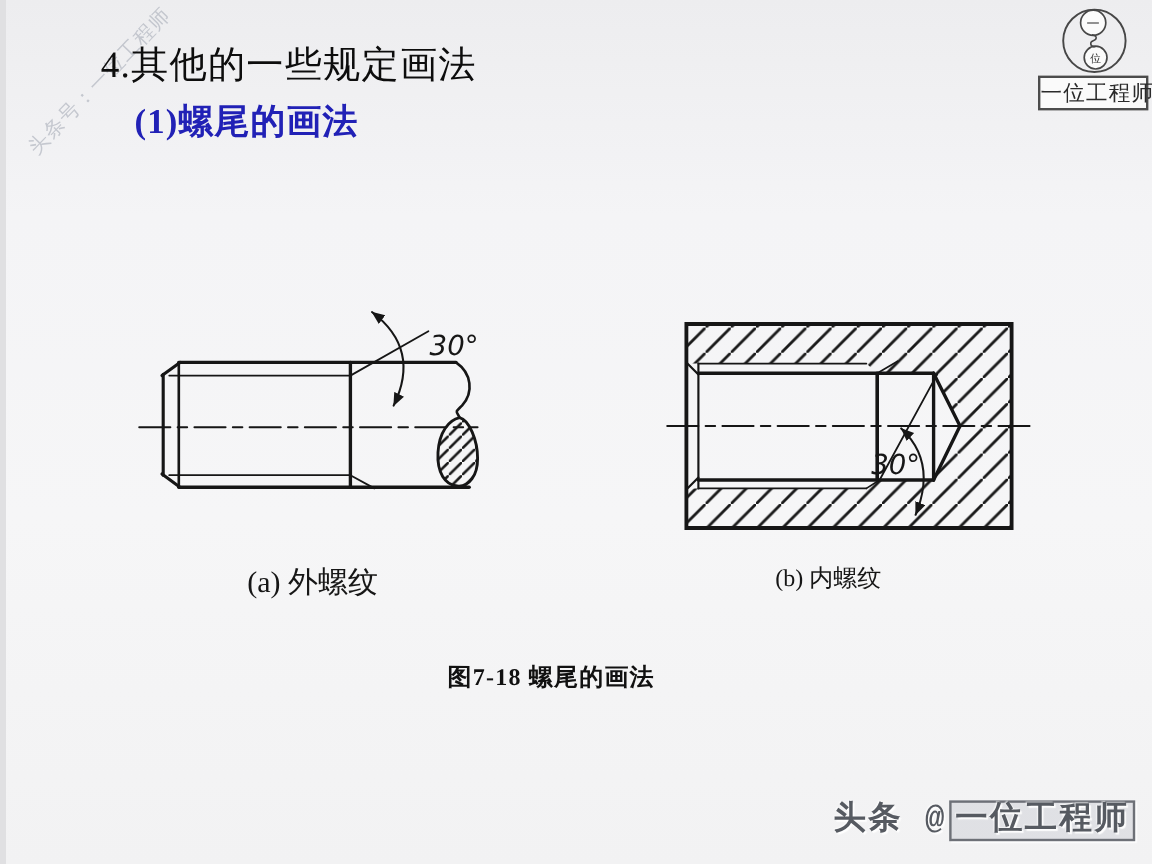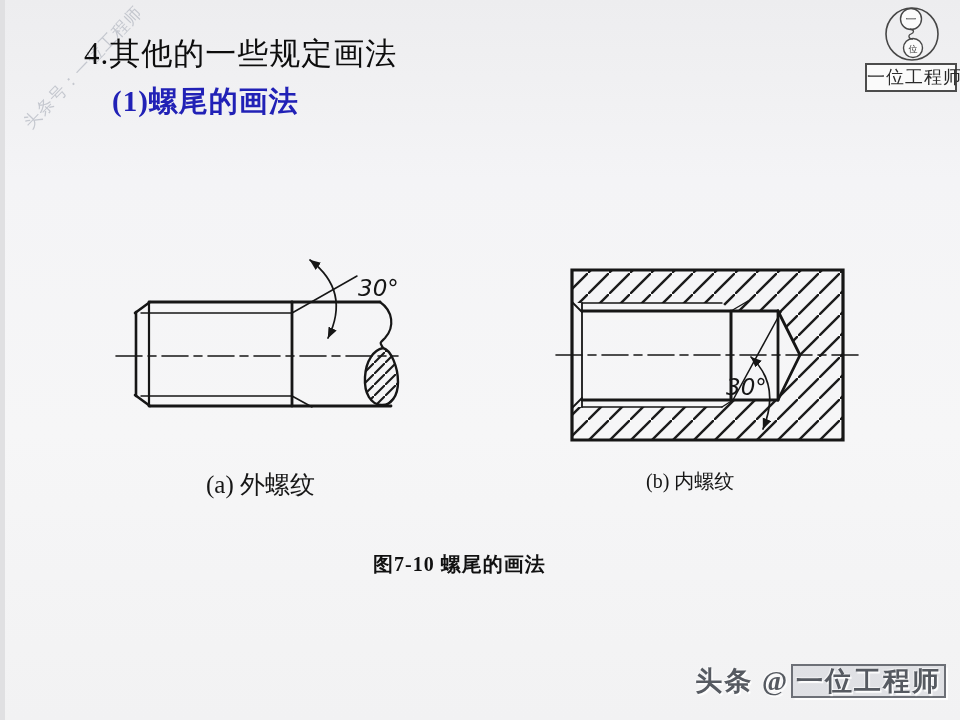--- a/index.html
+++ b/index.html
@@ -36,21 +36,21 @@
 
   .drawings { position:absolute; left:0; top:0; }
 
   .caption-a { position:absolute; left:206px; top:468px; font-size:25px; color:#161616; white-space:nowrap;text-align:center;}
   .caption-b { position:absolute; left:646px; top:468px; font-size:20px; color:#161616; white-space:nowrap;}
   .fig-caption { position:absolute; left:373px; top:551px; font-size:20px; font-weight:bold; color:#111; letter-spacing:1px; white-space:nowrap;}
 
   .wm-br {
     position:absolute; right:14px; top:663px; font-size:27px; font-weight:bold;
     color:#565a61; letter-spacing:2px; white-space:nowrap;
-    font-family:Liberation Serif, serif;
+    font-family:Liberation Mono, monospace;
     text-shadow:1.5px 1.5px 1px rgba(255,255,255,.95), -1px -1px 1px rgba(255,255,255,.6);
     margin-left:18px;
   }
   .wm-br .boxed {
     border:2px solid #6d7077; padding:0 3px; margin-left:2px;
     background:rgba(176,181,191,.28);
     box-shadow:1.5px 1.5px 1px rgba(255,255,255,.9);
   }
 
   .angle-text { font-family:"DejaVu Sans","Liberation Sans",sans-serif; font-style:italic; font-size:23px; fill:#161616; }
@@ -128,18 +128,18 @@
       <path d="M778,311 V400" stroke-width="2.8"></path>
       <path d="M778,311 L800,355 L778,400" stroke-width="2.8"></path>
       <path d="M733,400 L781,312" stroke-width="1.5"></path>
       <path d="M751,357 Q781,385 763,429" stroke-width="1.7" marker-start="url(#arr)" marker-end="url(#arr)"></path>
     </g>
     <text class="angle-text" x="726" y="395">30°</text>
   </svg>
 
   <div class="caption-a">(a) 外螺纹</div>
   <div class="caption-b">(b) 内螺纹</div>
-  <div class="fig-caption">图7-10  螺尾的画法</div>
+  <div class="fig-caption">图7-18  螺尾的画法</div>
 
   <div class="wm-br">
     <span>头条 @</span><span class="boxed">一位工程师</span>
   </div>
 </div>
 
 </body></html>

